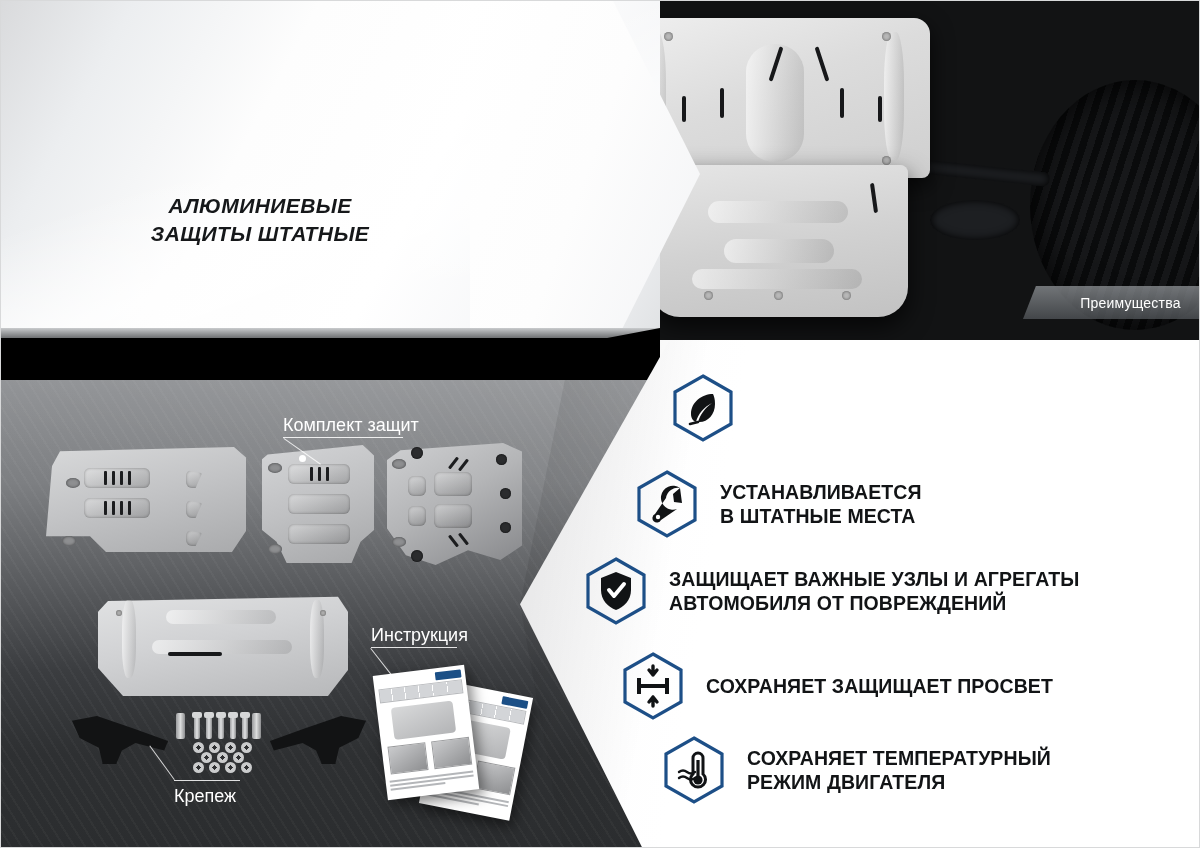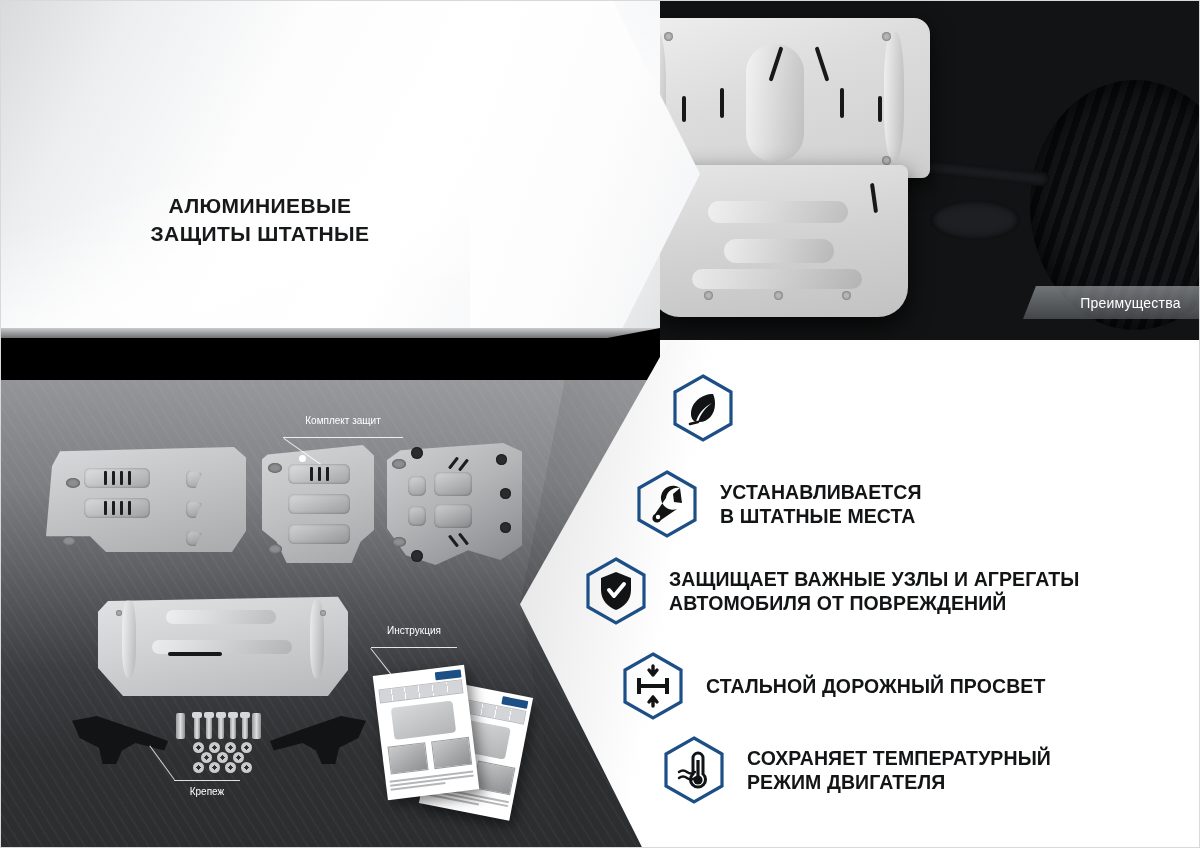--- a/index.html
+++ b/index.html
@@ -75,21 +75,21 @@
   }
   .logo-mark{width:74px;height:62px;margin-left:10px;flex:0 0 auto;}
   .logo-word{
     color:#fff;font-size:49px;font-weight:bold;letter-spacing:.5px;
     font-family:"Liberation Sans",sans-serif;line-height:1;margin-left:-2px;
     transform:scaleX(1.02);
   }
 
   .hero-title{
     position:absolute;left:100px;top:192px;width:320px;text-align:center;
-    font-size:21px;font-weight:bold;color:#16181a;line-height:1.35;letter-spacing:.4px;
+    font-size:21px;font-weight:bold;color:#16181a;line-height:1.35;letter-spacing:.4px;font-style:italic;
   }
 
   
   .sub-band{
     position:absolute;left:0;top:290px;width:440px;height:38px;
     background:linear-gradient(180deg,#e8eaec 0%,#f6f7f8 48%,#e3e5e7 100%);
     clip-path:polygon(0 0, 100% 0, 86% 100%, 0 100%);
     display:flex;align-items:center;justify-content:center;
     box-shadow:0 1px 2px rgba(0,0,0,.12);
   }
@@ -183,21 +183,21 @@
   .sh-tbl{position:absolute;left:4px;top:14px;right:4px;height:14px;
     background:
       linear-gradient(90deg,#d3d5d8 0 14%,#fff 14% 15%,#d3d5d8 15% 30%,#fff 30% 31%,#d3d5d8 31% 47%,#fff 47% 48%,#d3d5d8 48% 64%,#fff 64% 65%,#d3d5d8 65% 82%,#fff 82% 83%,#d3d5d8 83% 100%);
     border:1px solid #b9bbbe;box-sizing:border-box;}
   .sh-fig{position:absolute;left:14px;top:34px;width:62px;height:32px;
     background:linear-gradient(160deg,#d8d9da,#b3b4b6);border-radius:4px;}
   .sh-txt{position:absolute;left:4px;right:4px;height:1.5px;background:#b4b6b9;}
   .sh-img{position:absolute;background:linear-gradient(150deg,#c9cacc,#8e8f91);border:1px solid #9b9c9e;box-sizing:border-box;}
 
   
-  .callout{position:absolute;color:#fff;font-size:10px;white-space:nowrap;text-align:center;}
+  .callout{position:absolute;color:#fff;font-size:18px;white-space:nowrap;}
   .callout .ul{position:absolute;left:0;right:0;height:1px;background:rgba(255,255,255,.85);}
   .leader{position:absolute;background:rgba(255,255,255,.8);transform-origin:0 0;height:1px;}
   .leaddot{position:absolute;width:7px;height:7px;border-radius:50%;background:#fff;}
 
   
   .panel{
     position:absolute;left:520px;top:340px;width:680px;height:508px;
     background:linear-gradient(100deg,#fbfbfc 0%,#ffffff 30%,#ffffff 100%);
     clip-path:polygon(22% 0, 100% 0, 100% 100%, 18% 100%, 0 52%);
   }
@@ -442,21 +442,21 @@
       <svg viewBox="0 0 62 68" width="62" height="68">
         <polygon points="31,2 59,18 59,50 31,66 3,50 3,18" fill="none" stroke="#1d4f87" stroke-width="3.2"></polygon>
         <rect x="15" y="26" width="4" height="16" fill="#111315"></rect>
         <rect x="43" y="26" width="4" height="16" fill="#111315"></rect>
         <rect x="15" y="32" width="32" height="4" fill="#111315"></rect>
         <path d="M31 14 v9 M31 23 l-4 -5 M31 23 l4 -5" stroke="#111315" stroke-width="3.4" fill="none" stroke-linecap="round"></path>
         <path d="M31 54 v-9 M31 45 l-4 5 M31 45 l4 5" stroke="#111315" stroke-width="3.4" fill="none" stroke-linecap="round"></path>
       </svg>
     </div>
     <div class="feat-txt">
-      <div>СТАЛЬНОЙ ДОРОЖНЫЙ ПРОСВЕТ</div>
+      <div>СОХРАНЯЕТ ЗАЩИЩАЕТ ПРОСВЕТ</div>
     </div>
   </div>
 
   <div class="feat f4">
     <div class="hex">
       <svg viewBox="0 0 62 68" width="62" height="68">
         <polygon points="31,2 59,18 59,50 31,66 3,50 3,18" fill="none" stroke="#1d4f87" stroke-width="3.2"></polygon>
         <path d="M35 17 a5 5 0 0 1 5 5 v16 a7.5 7.5 0 1 1 -10 0 V22 a5 5 0 0 1 5 -5 z" fill="none" stroke="#111315" stroke-width="3"></path>
         <circle cx="35" cy="44" r="4.6" fill="#111315"></circle>
         <rect x="33.4" y="24" width="3.2" height="18" fill="#111315"></rect>

